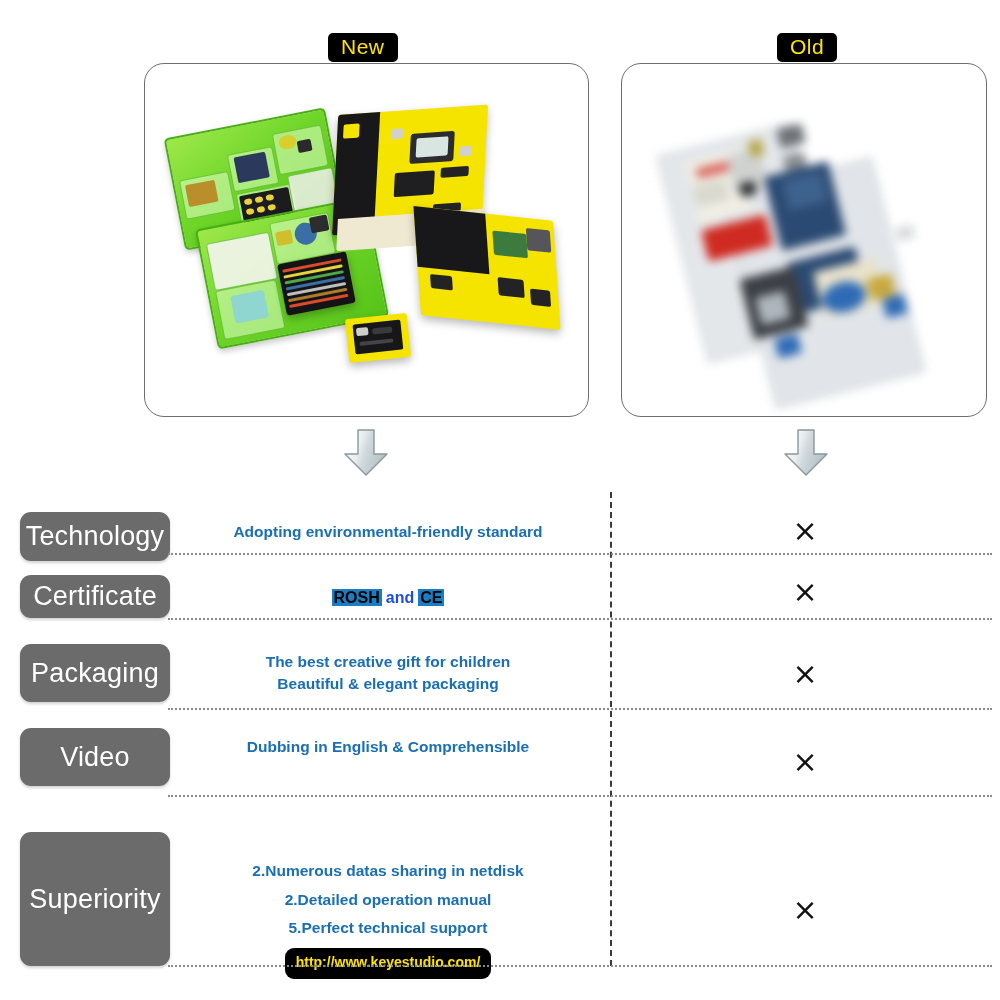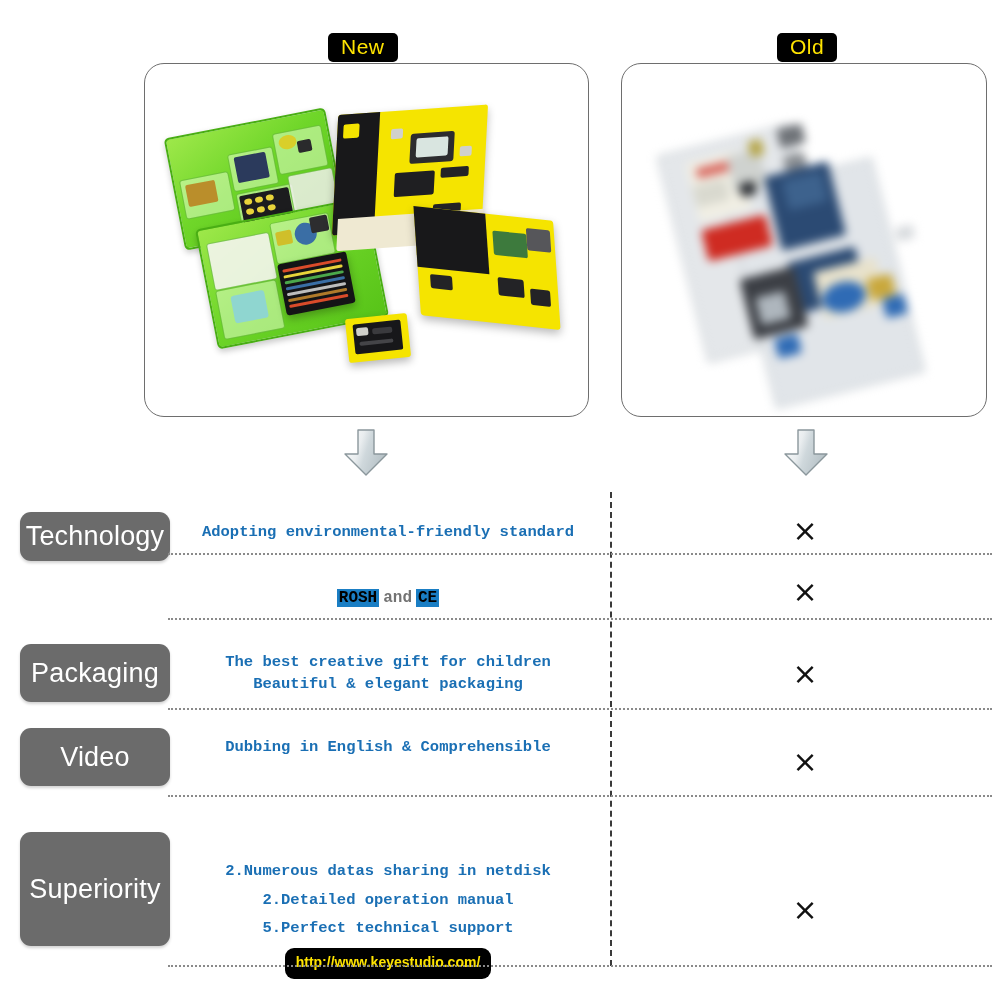--- a/index.html
+++ b/index.html
@@ -123,28 +123,28 @@
   .new-cell {
     position: absolute;
     left: 176px;
     width: 424px;
     text-align: center;
     color: #1a6fb4;
     font-weight: bold;
     font-size: 15.5px;
     line-height: 1.42;
   }
-  .new-cell .line { display: block; white-space: nowrap; font-family: Liberation Mono, monospace; }
+  .new-cell .line { display: block; white-space: nowrap; }
 
   .hl {
     background: #1a7ec4;
     color: #000000;
     padding: 0 2px;
   }
-  .plain-and { color: #737373; padding: 0 4px; }
+  .plain-and { color: #1d4ed8; padding: 0 4px; }
 
   .url-badge {
     display: inline-block;
     background: #000000;
     color: #ffe400;
     border-radius: 9px;
     padding: 2px 11px 3px 11px;
     font-size: 14px;
     font-weight: bold;
     margin-top: 5px;
@@ -311,20 +311,21 @@
   <div class="cmp-row" style="top:0px; height:75px;">
     <div class="cat-chip" style="top:32px; height:49px;">Technology</div>
     <div class="new-cell" style="top:41px;">
       <span class="line">Adopting environmental-friendly standard</span>
     </div>
     <div class="x-mark" style="top:36px;">×</div>
     <div class="row-rule" style="top:73px;"></div>
   </div>
 
   <div class="cmp-row" style="top:73px; height:66px;">
+    <div class="cat-chip" style="top:22px; height:43px;">Certificate</div>
     <div class="new-cell" style="top:34px; font-size:16px;">
       <span class="line">
         <span class="hl">ROSH</span><span class="plain-and">and</span><span class="hl">CE</span>
       </span>
     </div>
     <div class="x-mark" style="top:24px;">×</div>
     <div class="row-rule" style="top:65px;"></div>
   </div>
 
   <div class="cmp-row" style="top:138px; height:90px;">
@@ -340,21 +341,21 @@
   <div class="cmp-row" style="top:228px; height:87px;">
     <div class="cat-chip" style="top:20px; height:58px;">Video</div>
     <div class="new-cell" style="top:28px;">
       <span class="line">Dubbing in English &amp; Comprehensible</span>
     </div>
     <div class="x-mark" style="top:39px;">×</div>
     <div class="row-rule" style="top:87px;"></div>
   </div>
 
   <div class="cmp-row" style="top:315px; height:170px;">
-    <div class="cat-chip" style="top:37px; height:114px;">Superiority</div>
+    <div class="cat-chip" style="top:37px; height:134px;">Superiority</div>
     <div class="new-cell" style="top:62px; line-height:1.85;">
       <span class="line">2.Numerous datas sharing in netdisk</span>
       <span class="line">2.Detailed operation manual</span>
       <span class="line">5.Perfect technical support</span>
       <span class="url-badge">http://www.keyestudio.com/</span>
     </div>
     <div class="x-mark" style="top:100px;">×</div>
     <div class="row-rule" style="top:170px;"></div>
   </div>
 

